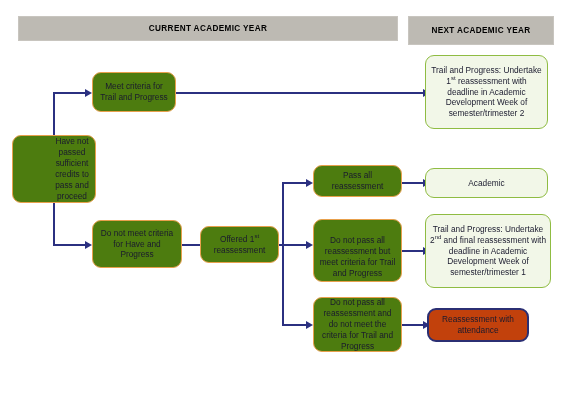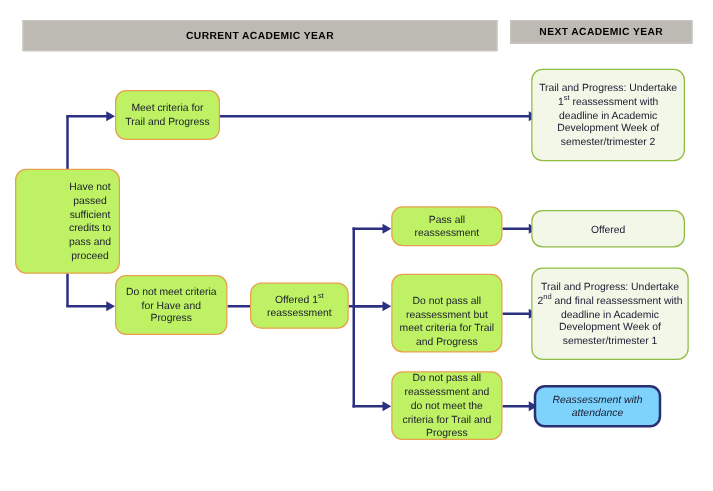--- a/index.html
+++ b/index.html
@@ -24,48 +24,47 @@
     box-sizing: border-box;
     display: flex;
     align-items: center;
     justify-content: center;
     color: #000000;
     font-weight: bold;
     font-size: 8.2px;
     letter-spacing: 0.35px;
   }
   #hdr-current { left: 18px;  top: 16px; width: 380px; height: 25px; }
-  #hdr-next    { left: 408px; top: 16px; width: 146px; height: 19px; }
+  #hdr-next    { left: 408px; top: 16px; width: 146px; height: 29px; }
 
   
   .node {
     position: absolute;
     box-sizing: border-box;
     display: flex;
     align-items: center;
     justify-content: center;
     text-align: center;
     border-radius: 9px;
     font-size: 8.3px;
     line-height: 1.32;
     color: #1a1a2e;
     padding: 2px 4px;
   }
   .node.orange {
-    background: #bef264;
+    background: #4d7c0f;
     border: 1.6px solid #e8a04c;
   }
   .node.green {
     background: #f2f7e8;
     border: 1.8px solid #8fbc42;
   }
   .node.purple {
-    background: #7dd3fc;
+    background: #c2410c;
     border: 2px solid #2b2f73;
-    font-style: italic;
   }
   .node span.sup {
     font-size: 6px;
     vertical-align: super;
     line-height: 0;
   }
 
   
   .conn {
     position: absolute;
@@ -120,21 +119,21 @@
 
   <div class="conn h" style="left:402px; top:182px; width:23px;"></div>
   <div class="arrow" style="left:423px; top:178.5px;"></div>
 
   <div class="conn h" style="left:402px; top:250px; width:23px;"></div>
   <div class="arrow" style="left:423px; top:246.5px;"></div>
 
   <div class="conn h" style="left:402px; top:324px; width:23px;"></div>
   <div class="arrow" style="left:423px; top:320.5px;"></div>
 
-  <div class="node orange" style="left:12px; top:135px; width:84px; height:84px;padding-left:40px;">
+  <div class="node orange" style="left:12px; top:135px; width:84px; height:68px;padding-left:40px;">
     <span>Have not passed sufficient credits to pass and proceed</span>
   </div>
 
   <div class="node orange" style="left:92px; top:72px; width:84px; height:40px;">
     <span>Meet criteria for Trail and Progress</span>
   </div>
 
   <div class="node orange" style="left:92px; top:220px; width:90px; height:48px;">
     <span>Do not meet criteria for Have and Progress</span>
   </div>
@@ -153,21 +152,21 @@
 
   <div class="node orange" style="left:313px; top:297px; width:89px; height:55px;justify-content:flex-end;">
     <span>Do not pass all reassessment and do not meet the criteria for Trail and Progress</span>
   </div>
 
   <div class="node green" style="left:425px; top:55px; width:123px; height:74px;">
     <span><span>Trail and Progress: Undertake 1</span><span class="sup">st</span><span> reassessment with deadline in Academic Development Week of semester/trimester 2</span></span>
   </div>
 
   <div class="node green" style="left:425px; top:168px; width:123px; height:30px;">
-    <span>Offered</span>
+    <span>Academic</span>
   </div>
 
   <div class="node green" style="left:425px; top:214px; width:126px; height:74px;">
     <span><span>Trail and Progress: Undertake 2</span><span class="sup">nd</span><span> and final reassessment with deadline in Academic Development Week of semester/trimester 1</span></span>
   </div>
 
   <div class="node purple" style="left:427px; top:308px; width:102px; height:34px;">
     <span>Reassessment with attendance</span>
   </div>
 

